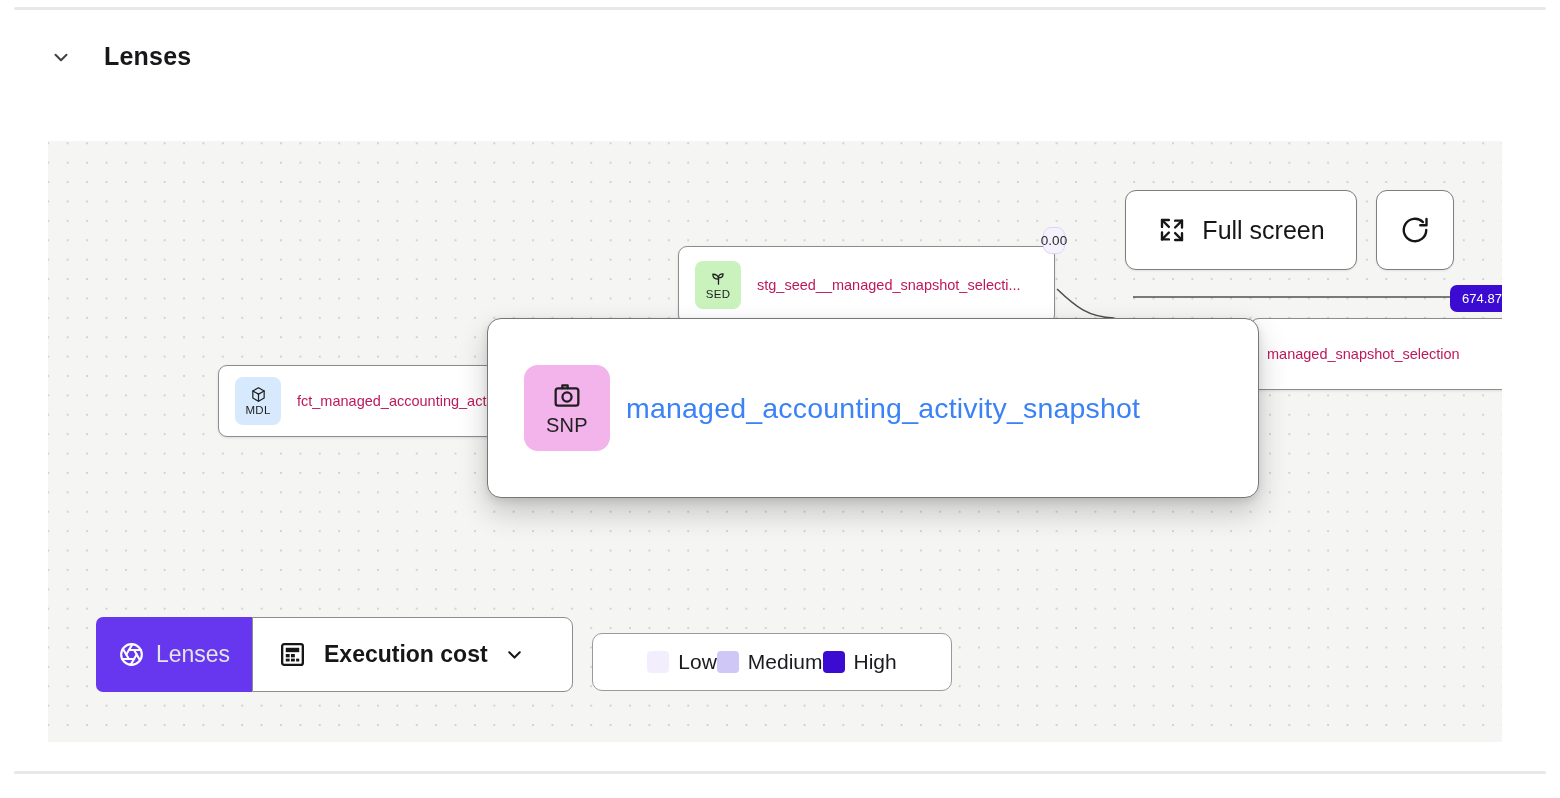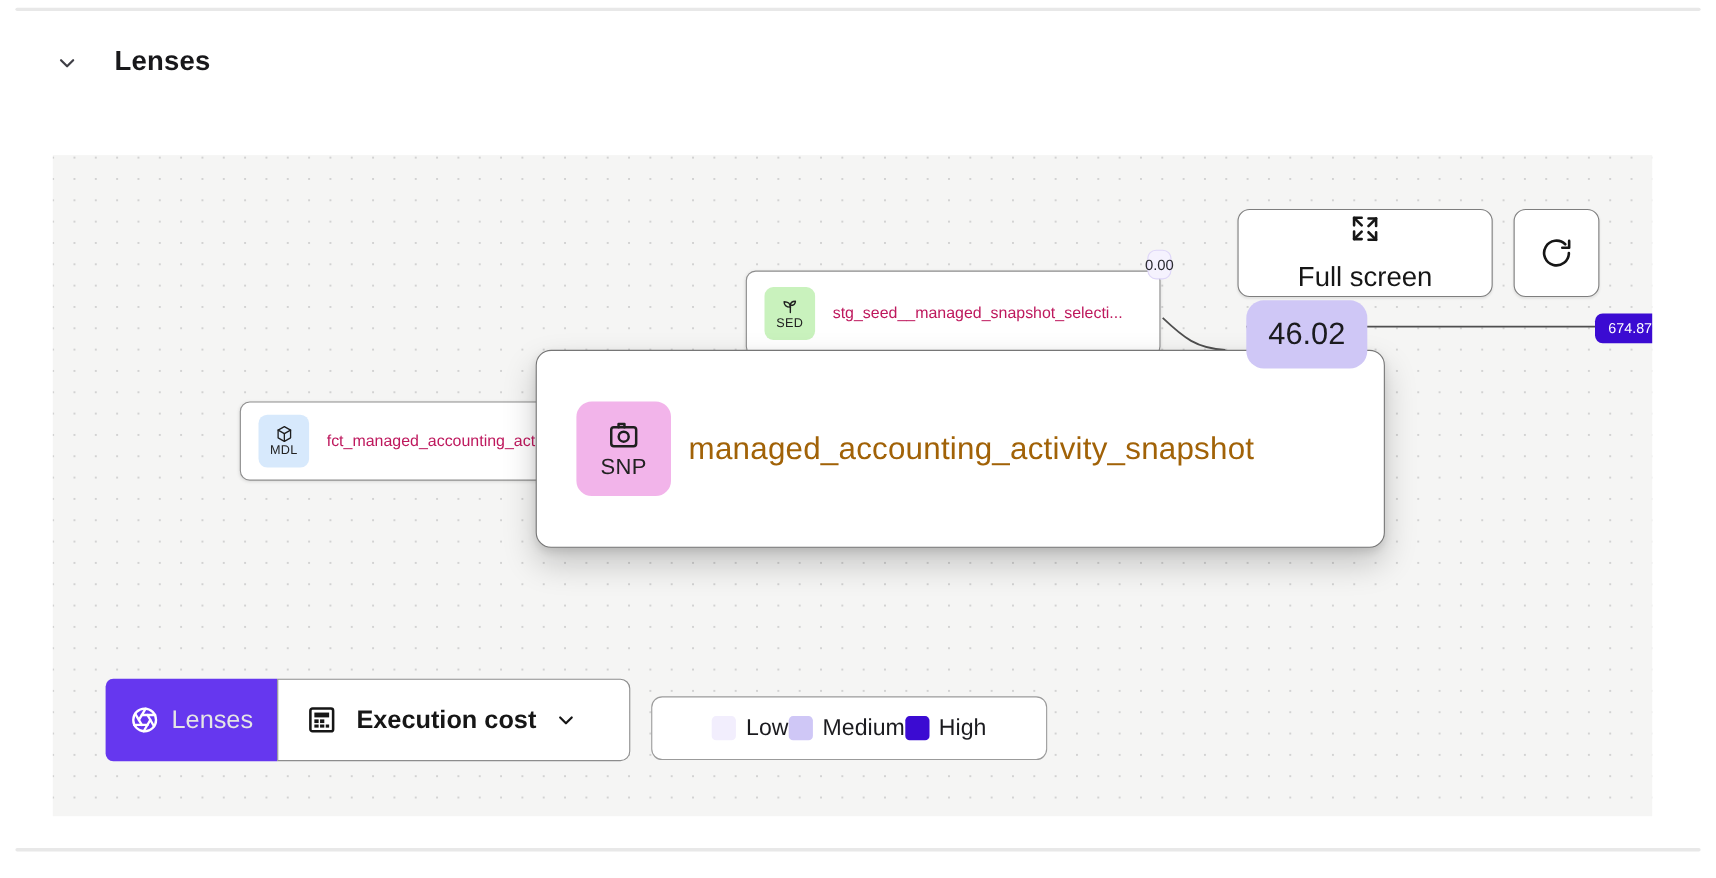--- a/index.html
+++ b/index.html
@@ -42,27 +42,27 @@
   .cost-medium { left:1085px; top:132px; width:110px; height:62px; border-radius:16px;
                  font-size:28px; color:#1b1b1f; z-index:7; }
 
   
   .node-focus { position:absolute; left:439px; top:177px; width:772px; height:180px; z-index:6;
                 background:#ffffff; border:1.5px solid #767676; border-radius:14px;
                 display:flex; align-items:center; gap:16px; padding:0 36px;
                 box-shadow:0 14px 30px rgba(0,0,0,.20), 0 3px 8px rgba(0,0,0,.10); }
   .type-badge.big { width:86px; height:86px; border-radius:14px; gap:3px; }
   .type-badge.big .tb-label { font-size:20px; font-weight:500; }
-  .focus-name { font-size:28.5px; color:#a16207; white-space:nowrap; letter-spacing:.2px; }
+  .focus-name { font-size:28.5px; color:#3b82f6; white-space:nowrap; letter-spacing:.2px; }
 
   
   .canvas-toolbar { position:absolute; right:48px; top:49px; display:flex; gap:19px; z-index:9; }
   .tool-btn { background:#ffffff; border:1.5px solid #7e7e7e; border-radius:11px; height:80px;
               display:flex; align-items:center; justify-content:center; gap:15px; cursor:pointer;
-              box-shadow:0 1px 2px rgba(0,0,0,.08);flex-direction:column; }
+              box-shadow:0 1px 2px rgba(0,0,0,.08); }
   .fullscreen-btn { width:232px; font-size:25px; font-weight:500; color:#161616; }
   .refresh-btn { width:78px; }
 
   
   .lenses-bar { position:absolute; left:48px; top:476px; height:75px; display:flex; z-index:9; }
   .lenses-btn { display:flex; align-items:center; justify-content:center; gap:11px;
                 width:156px; height:75px; border:none; border-radius:7px 0 0 7px;
                 color:#e5e5e5; font-size:23px; font-weight:500; cursor:pointer;
                 font-family:inherit; }
   .lens-select { display:flex; align-items:center; gap:16px; padding:0 24px;
@@ -127,36 +127,38 @@
             <path d="M12 2.5 20 7v10l-8 4.5L4 17V7z"></path>
             <path d="M4 7l8 4.5L20 7"></path>
             <path d="M12 11.5V21.5"></path>
           </svg>
       </span>
       <span class="tb-label">MDL</span>
     </div>
     <span class="node-name">fct_managed_accounting_act</span>
   </div>
 
+  <div class="node node-selection">
+    <span class="node-name">managed_snapshot_selection</span>
+  </div>
   <div class="cost-badge cost-high" style="background-color: rgb(59, 11, 210);">674.87</div>
 
   <div class="node-focus">
     <div class="type-badge big" style="background-color: rgb(242, 180, 234);">
       <span>
         <svg width="32" height="32" viewBox="0 0 24 24" fill="none" stroke="#1f1f1f" stroke-width="1.7" stroke-linecap="round" stroke-linejoin="round">
             <path d="M8.5 7V4.8h4V7"></path>
             <rect x="3.5" y="7" width="17" height="13" rx="1.8"></rect>
             <circle cx="12" cy="13.5" r="3.4"></circle>
           </svg>
       </span>
       <span class="tb-label">SNP</span>
     </div>
     <span class="focus-name">managed_accounting_activity_snapshot</span>
   </div>
-  <div class="cost-badge cost-medium" style="background-color: rgb(207, 199, 246);">46.02</div>
 
   <div class="canvas-toolbar">
     <button class="tool-btn fullscreen-btn">
       <span>
         <svg width="30" height="30" viewBox="0 0 24 24" fill="none" stroke="#161616" stroke-width="1.9" stroke-linecap="round" stroke-linejoin="round">
             <path d="M14.5 4.5H20v5.5"></path>
             <path d="M20 4.5l-5.5 5.5"></path>
             <path d="M9.5 19.5H4v-5.5"></path>
             <path d="M4 19.5L9.5 14"></path>
             <path d="M4 9.5V4h5.5"></path>

